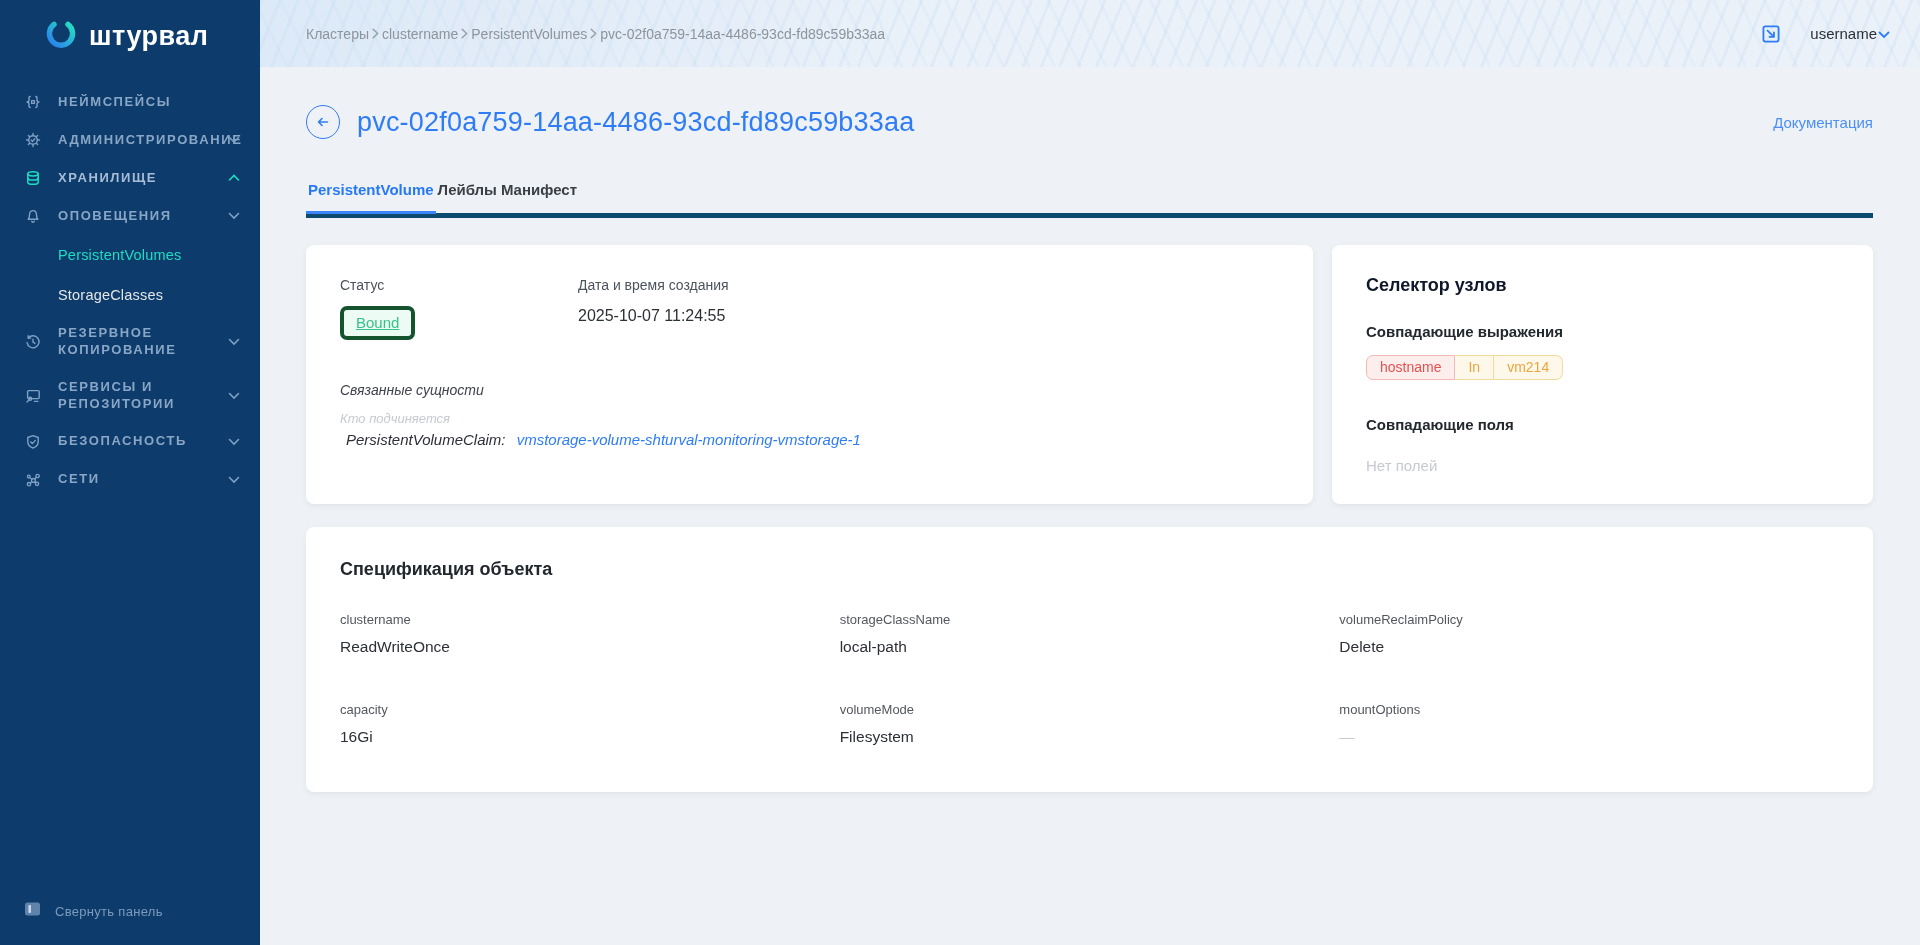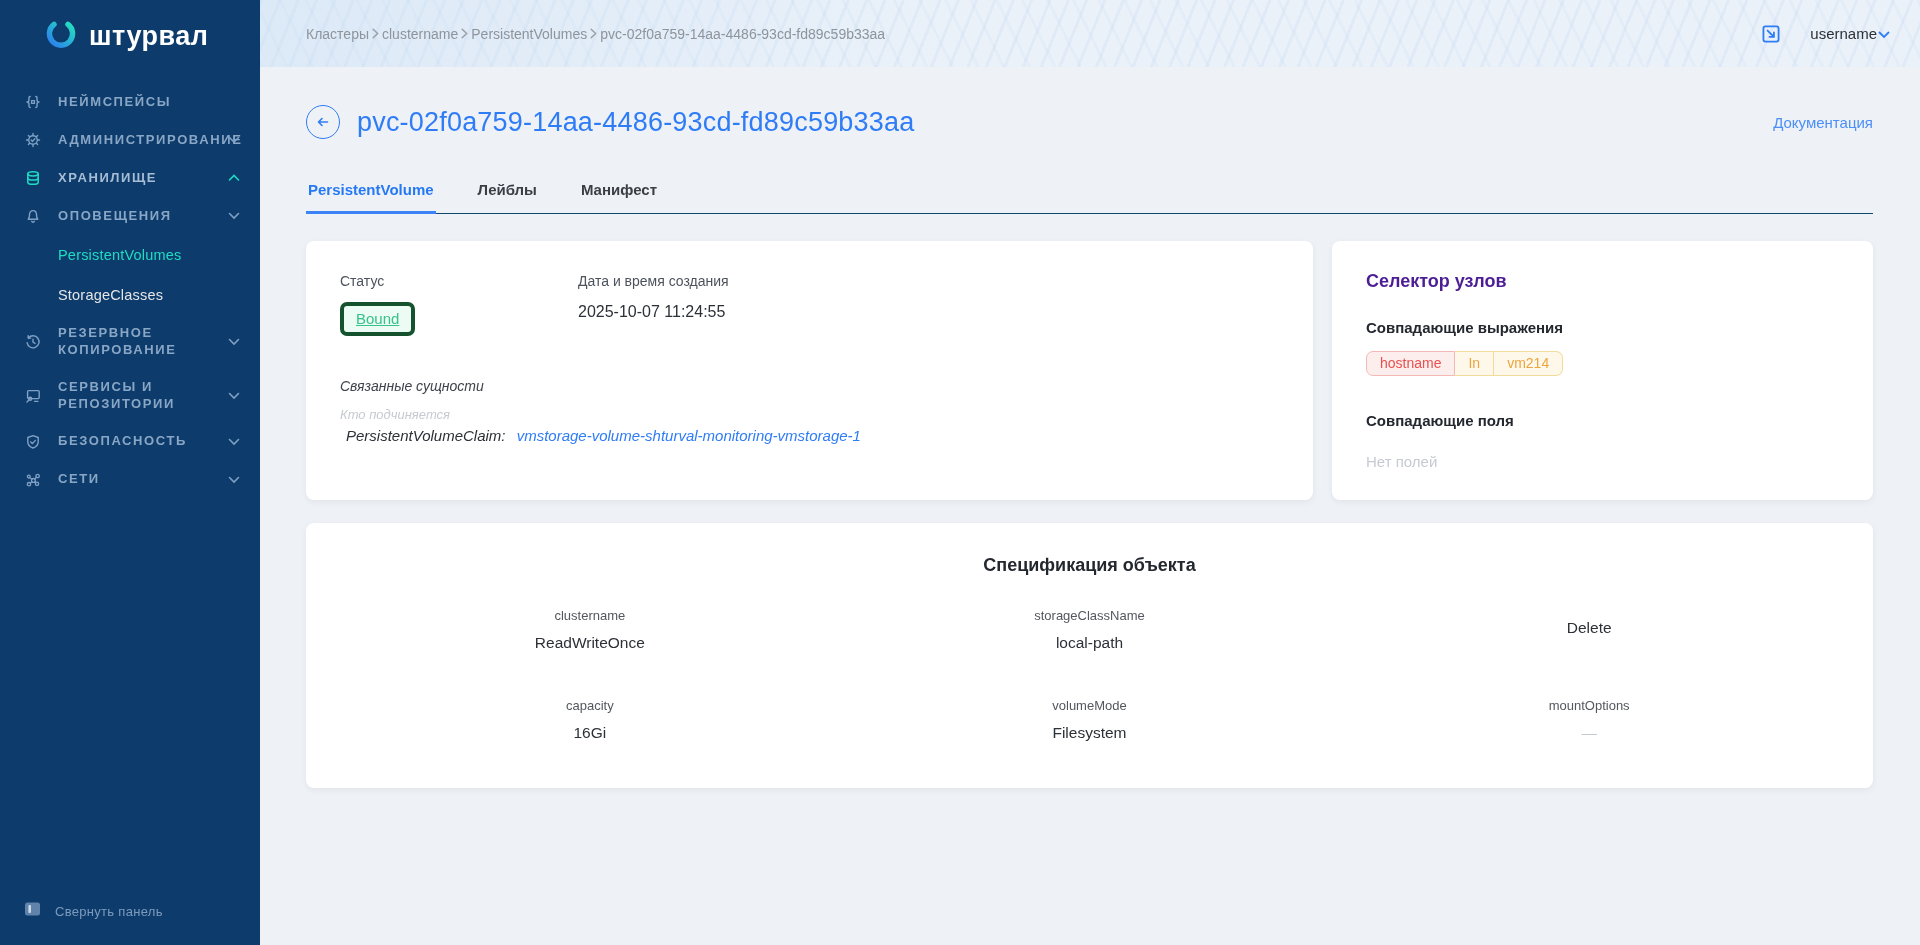--- a/index.html
+++ b/index.html
@@ -43,21 +43,21 @@
   .user-name { font-size:15px; color:#2c3037; }
 
   
   .content { flex:1; overflow:hidden; padding:38px 47px 0 46px; background:#eef1f5; }
   .page-head { display:flex; align-items:center; }
   .back-btn { width:34px; height:34px; min-width:34px; border-radius:50%; border:1.6px solid #2f7df6; background:transparent;
     display:flex; align-items:center; justify-content:center; cursor:pointer; margin-right:17px; }
   .page-title { font-size:27px; font-weight:500; color:#2e7cf6; letter-spacing:.2px; }
   .doc-link { margin-left:auto; font-size:15px; color:#4b8ff7; text-decoration:none; cursor:pointer; }
 
-  .tabs { display:flex; gap:40px; margin-top:33px; border-bottom:1px solid #0c4a6e; }
+  .tabs { display:flex; margin-top:33px; border-bottom:5px solid #0c4a6e; }
   .tab { padding:9px 2px 13px; font-size:15px; font-weight:600; color:#3a3f46; cursor:pointer; border-bottom:3px solid transparent; margin-bottom:-1px; }
   .tab.active { color:#2679f4; border-bottom-color:#3c83f7; }
 
   .cards-row { display:flex; gap:19px; margin-top:27px; align-items:stretch; }
   .card { background:#ffffff; border-radius:8px; box-shadow:0 2px 6px rgba(16,36,66,.06); }
   .card-overview { flex:1; padding:32px 34px; min-height:248px; }
   .card-selector { width:541px; min-width:541px; padding:30px 34px; }
 
   .kv-row { display:flex; }
   .kv-col1 { width:238px; min-width:238px; }
@@ -65,31 +65,31 @@
   .badge-green { display:inline-block; margin-top:13px; padding:4px 12px 5px; font-size:15px; color:#38c28b;
     background:#ecfbf4; border:4px solid #14532d; border-radius:7px;text-decoration:underline; }
   .kv-value { margin-top:14px; font-size:16px; color:#2c3037; }
 
   .related { margin-top:42px;font-style:italic; }
   .related-title { font-size:14px; color:#3e434b; }
   .owner-label { margin-top:13px; font-size:13px; color:#c6cad1; }
   .owner-line { margin-top:5px; padding-left:6px; font-size:15px; color:#2c3037; }
   .owner-link { color:#2e7cf6; text-decoration:none; margin-left:7px; cursor:pointer; }
 
-  .selector-title { font-size:18px; font-weight:700; color:#4c1d95; }
+  .selector-title { font-size:18px; font-weight:700; color:#0f172a; }
   .sub-title { margin-top:27px; font-size:15px; font-weight:700; color:#23272e; }
   .expr-badges { margin-top:15px; display:inline-flex; }
   .chip { font-size:14px; padding:3px 13px 4px; border:1px solid; white-space:nowrap; }
   .chip-key { color:#e8504f; background:#fdeeee; border-color:#f3b9b7; border-radius:7px 0 0 7px; }
   .chip-op { color:#eda53f; background:#fdf8ea; border-color:#f3dc9a; border-left:none; }
   .chip-val { color:#eda53f; background:#fdf8ea; border-color:#f3dc9a; border-left:none; border-radius:0 7px 7px 0; }
   .fields-sub { margin-top:36px; }
   .no-fields { margin-top:24px; font-size:15px; color:#c6cad1; }
 
-  .card-spec { margin-top:23px; padding:32px 34px 46px;text-align:center; }
+  .card-spec { margin-top:23px; padding:32px 34px 46px; }
   .spec-title { font-size:18px; font-weight:700; color:#23272e; }
   .spec-grid { margin-top:32px; display:grid; grid-template-columns:1fr 1fr 1fr; row-gap:46px; }
   .spec-label { font-size:13px; color:#53575e; }
   .spec-value { margin-top:11px; font-size:15.5px; color:#2c3037; }
   .spec-value.muted { color:#c6cad1; }
 </style>
 </head>
 <body>
 
 <div class="app">
@@ -348,20 +348,21 @@
         <div class="spec-grid">
           <div>
             <div class="spec-label">clustername</div>
             <div class="spec-value">ReadWriteOnce</div>
           </div>
           <div>
             <div class="spec-label">storageClassName</div>
             <div class="spec-value">local-path</div>
           </div>
           <div>
+            <div class="spec-label">volumeReclaimPolicy</div>
             <div class="spec-value">Delete</div>
           </div>
           <div>
             <div class="spec-label">capacity</div>
             <div class="spec-value">16Gi</div>
           </div>
           <div>
             <div class="spec-label">volumeMode</div>
             <div class="spec-value">Filesystem</div>
           </div>

